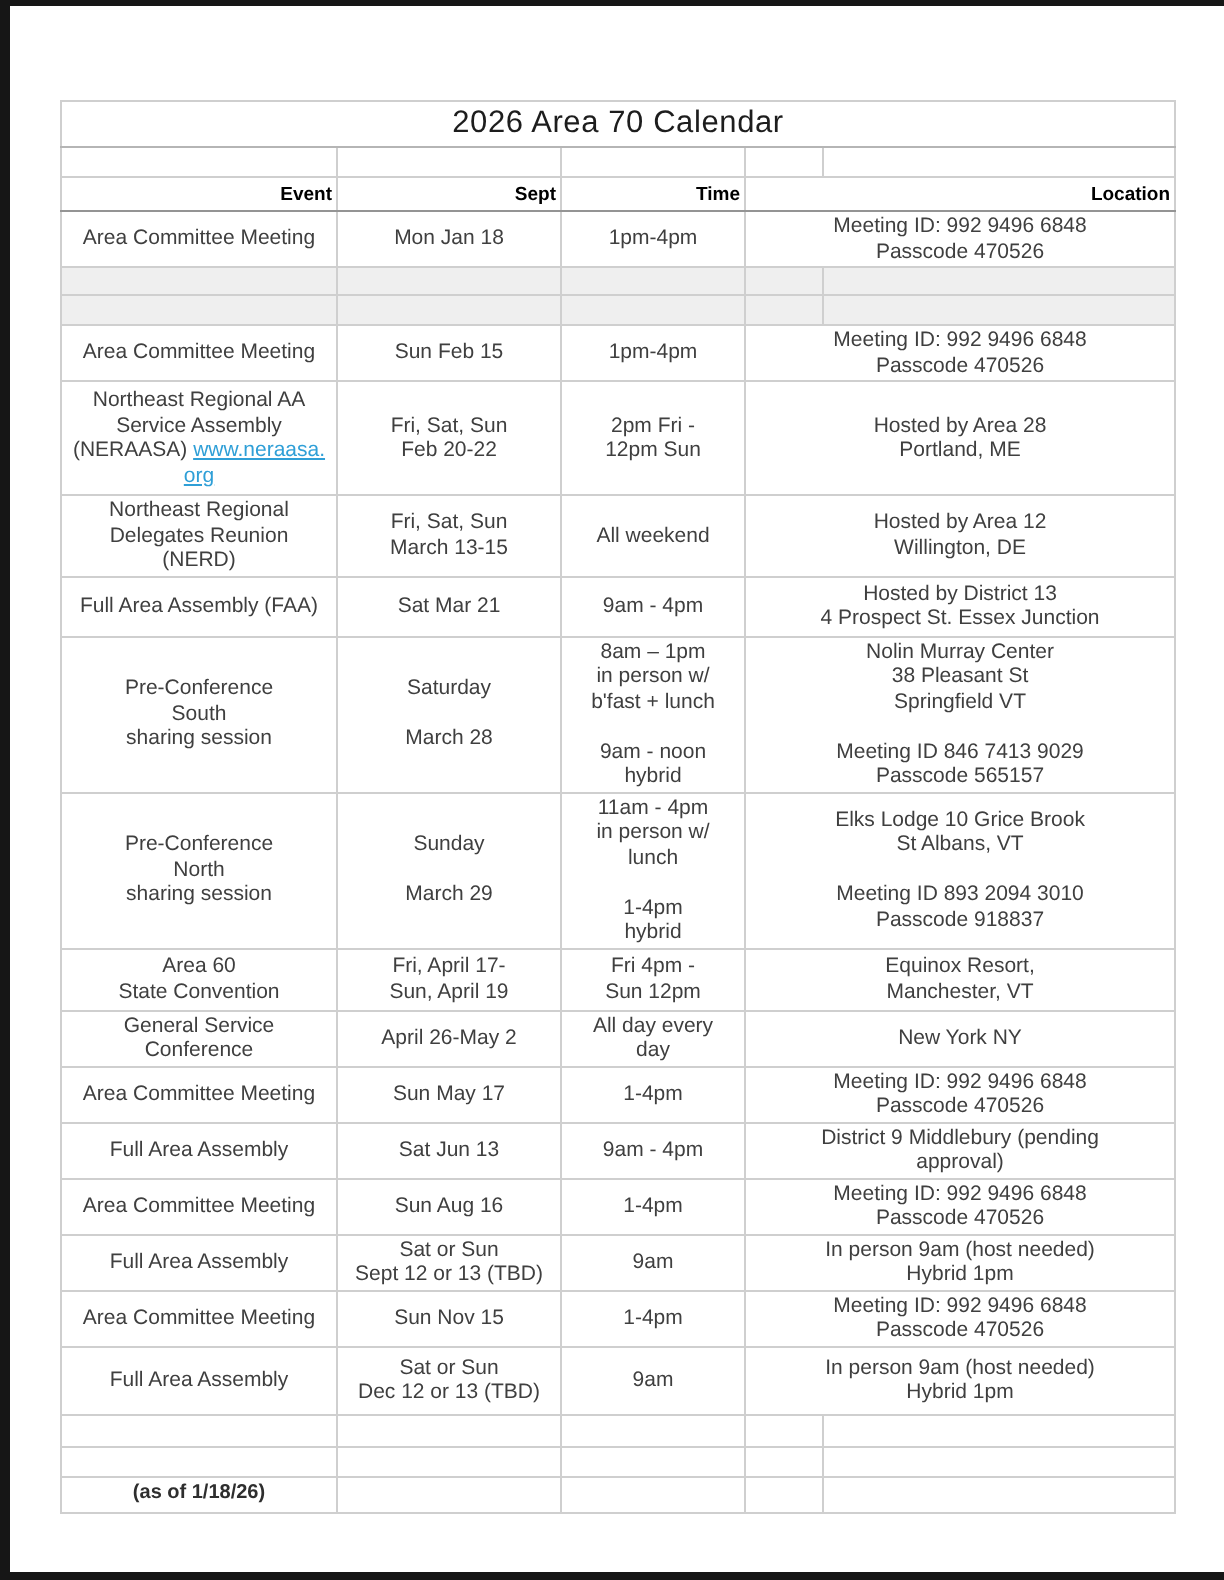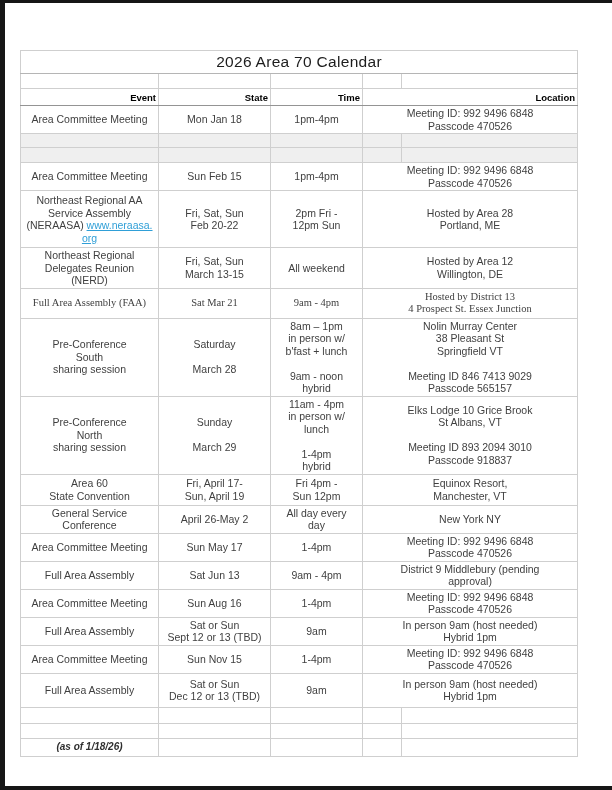--- a/index.html
+++ b/index.html
@@ -6,41 +6,41 @@
   body{
     width:612px;height:790px;position:relative;background:#ffffff;
     font-family:"Liberation Sans", sans-serif;overflow:hidden;
   }
   .frame{position:absolute;background:#161616;}
   .frame.left{left:0;top:0;width:5px;height:790px;}
   .frame.top{left:0;top:0;width:612px;height:3px;}
   .frame.bottom{left:0;top:786px;width:612px;height:4px;}
 
   table.cal{
-    position:absolute;left:20px;top:50px;width:557px;
+    position:absolute;left:30px;top:50px;width:557px;
     border-collapse:collapse;table-layout:fixed;
     border:1px solid #a3a3a3;
   }
   td{
     border:1px solid #cfcfcf;
     text-align:center;vertical-align:middle;
     padding:1px 2px;
     font-size:10.5px;line-height:12.5px;color:#3f3f3f;
     white-space:pre-line;overflow:hidden;
   }
   tr.title-row td{
     font-size:15.5px;letter-spacing:.3px;color:#1d1d1d;
     border-bottom:1px solid #b5b5b5;
   }
   tr.header-row td{
     font-size:9.5px;line-height:11px;font-weight:bold;color:#000;
     border-top:1px solid #949494;border-bottom:1px solid #949494;text-align:right;
   }
   td.note-cell{
-    font-style:italic;font-weight:bold;font-size:10px;color:#2e2e2e;
+    font-weight:bold;font-size:10px;color:#2e2e2e;
   }
   td.shaded{background:#efefef;}
   a.site-link{color:#2f9fd7;text-decoration:underline;cursor:pointer;}
 </style>
 </head>
 <body>
 
 <div class="frame left"></div>
 <div class="frame top"></div>
 <div class="frame bottom"></div>
@@ -59,21 +59,21 @@
     </tr>
   <tr style="height: 15px;">
         <td></td>
         <td></td>
         <td></td>
         <td></td>
         <td></td>
       </tr>
       <tr class="header-row" style="height: 17px;">
         <td>Event</td>
-        <td>State</td>
+        <td>Sept</td>
         <td>Time</td>
         <td colspan="2">Location</td>
       </tr>
       <tr style="height: 27px;">
         <td>Area Committee Meeting</td>
         <td>Mon Jan 18</td>
         <td>1pm-4pm</td>
         <td colspan="2">Meeting ID: 992 9496 6848
 Passcode 470526</td>
       </tr>
@@ -113,21 +113,21 @@
       <tr style="height: 36px;">
         <td>Northeast Regional
 Delegates Reunion
 (NERD)</td>
         <td>Fri, Sat, Sun
 March 13-15</td>
         <td>All weekend</td>
         <td colspan="2">Hosted by Area 12
 Willington, DE</td>
       </tr>
-      <tr style="height: 30px; font-family: Liberation Serif, serif;">
+      <tr style="height: 30px;">
         <td>Full Area Assembly (FAA)</td>
         <td>Sat Mar 21</td>
         <td>9am - 4pm</td>
         <td colspan="2">Hosted by District 13
 4 Prospect St. Essex Junction</td>
       </tr>
       <tr style="height: 78px;">
         <td>Pre-Conference
 South
 sharing session</td>

